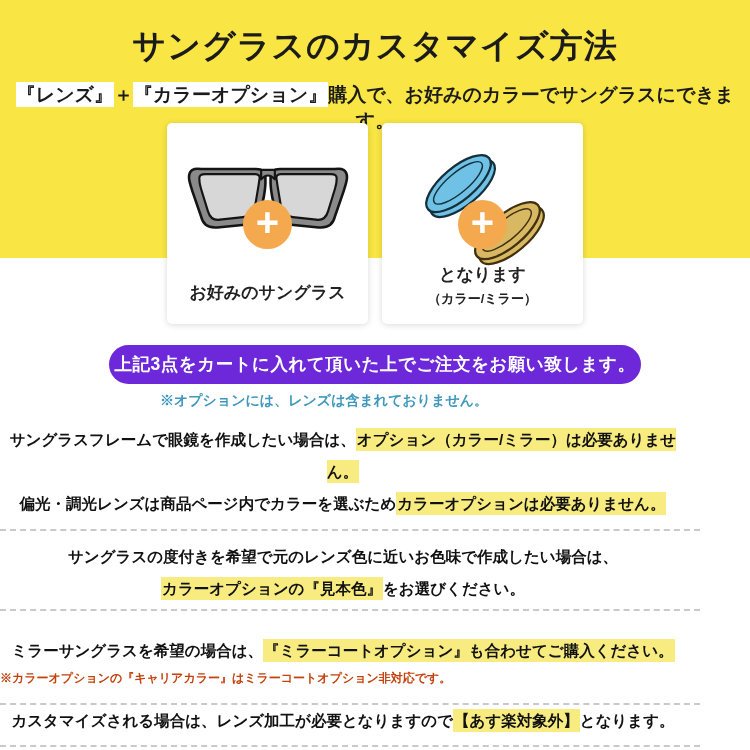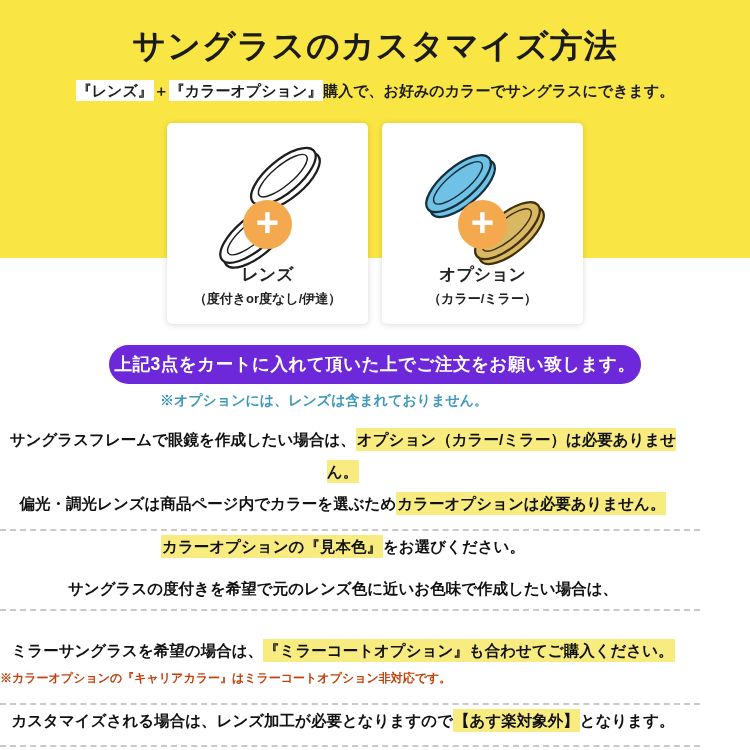--- a/index.html
+++ b/index.html
@@ -3,21 +3,21 @@
 <meta charset="utf-8">
 <style>
   * { margin:0; padding:0; box-sizing:border-box; }
   html,body { background:#ffffff; }
   body { font-family:"Liberation Sans", sans-serif; font-weight:bold; color:#1c1c1c; }
   .canvas { position:relative; width:750px; height:750px; background:#ffffff; overflow:hidden; margin:0 auto; }
 
   
   .hero { position:absolute; top:0; left:0; width:750px; height:258px; background:#F9E543; }
   .hero h1 { padding-top:24px; text-align:center; font-size:33px; font-weight:900; letter-spacing:1px; color:#1b1b1b; }
-  .subtitle { margin-top:13px; text-align:center; font-size:15px; font-weight:bold; color:#1b1b1b; }
+  .subtitle { margin-top:13px; text-align:center; font-size:19px; font-weight:bold; color:#1b1b1b; }
   .hl-white { background:#ffffff; padding:2px 1px; }
 
   
   .boxes { position:absolute; top:123px; left:0; width:750px; display:flex; justify-content:center; gap:14px; }
   .box { position:relative; width:201px; height:201px; background:#ffffff; border-radius:5px;
          box-shadow:0 1px 6px rgba(0,0,0,0.15); display:flex; flex-direction:column; align-items:center; }
   .box-label { position:absolute; bottom:20px; width:100%; text-align:center; font-size:17px; font-weight:bold; color:#222; }
   .box-label.raised { bottom:38px; }
   .box-sublabel { position:absolute; bottom:16px; width:100%; text-align:center; font-size:13px; font-weight:bold; color:#222; }
   .ill-sunglasses { margin-top:34px; }
@@ -55,71 +55,69 @@
 
 <div class="canvas">
 
   <div class="hero">
     <h1>サングラスのカスタマイズ方法</h1>
     <p class="subtitle"><span class="hl-white">『レンズ』</span><span>＋</span><span class="hl-white">『カラーオプション』</span><span>購入で、お好みのカラーでサングラスにできます。</span></p>
   </div>
 
   <div class="boxes">
 
-
     <div class="box">
-      <svg class="ill-lenses" width="172" height="145" viewBox="0 0 190 160">
-        <g transform="rotate(-40 112 50)" stroke="#1d1d1d" fill="#ffffff">
-          <ellipse cx="112" cy="57" rx="44" ry="18" stroke-width="2.5"></ellipse>
-          <ellipse cx="112" cy="50" rx="44" ry="18" stroke-width="2.5"></ellipse>
-          <ellipse cx="112" cy="49" rx="34" ry="11" stroke-width="1.6" fill="none"></ellipse>
-        </g>
-        <g transform="rotate(-40 78 114)" stroke="#1d1d1d" fill="#ffffff">
-          <ellipse cx="78" cy="121" rx="44" ry="18" stroke-width="2.5"></ellipse>
-          <ellipse cx="78" cy="114" rx="44" ry="18" stroke-width="2.5"></ellipse>
-          <ellipse cx="78" cy="113" rx="34" ry="11" stroke-width="1.6" fill="none"></ellipse>
+      <svg class="ill-sunglasses" width="172" height="79" viewBox="0 0 200 92">
+        <g stroke="#141414" stroke-linejoin="round">
+          <path d="M8,24 C8,15 13,13 22,14 L86,14 C94,14 97,17 97,24 L97,30 C97,36 96,41 95,47 L91,64 C89,74 83,78 73,79 L41,82 C30,83 24,78 22,69 L12,40 C9,31 8,28 8,24 Z" fill="#8A8A8A" stroke-width="3"></path>
+          <path d="M20,25 C20,21 22,20 27,20 L85,20 C89,20 91,22 90,26 L89,33 L85,57 C84,66 79,69 71,70 L44,73 C37,74 32,70 30,63 L22,37 C20,31 20,28 20,25 Z" fill="#D7D7D7" stroke-width="2.5"></path>
+          <g transform="translate(200,0) scale(-1,1)">
+            <path d="M8,24 C8,15 13,13 22,14 L86,14 C94,14 97,17 97,24 L97,30 C97,36 96,41 95,47 L91,64 C89,74 83,78 73,79 L41,82 C30,83 24,78 22,69 L12,40 C9,31 8,28 8,24 Z" fill="#8A8A8A" stroke-width="3"></path>
+            <path d="M20,25 C20,21 22,20 27,20 L85,20 C89,20 91,22 90,26 L89,33 L85,57 C84,66 79,69 71,70 L44,73 C37,74 32,70 30,63 L22,37 C20,31 20,28 20,25 Z" fill="#D7D7D7" stroke-width="2.5"></path>
+          </g>
+          <path d="M92,15 L108,15 L108,26 C103,20 97,20 92,26 Z" fill="#8A8A8A" stroke-width="2.5"></path>
         </g>
       </svg>
-      <div class="box-label raised">レンズ</div>
-      <div class="box-sublabel">（度付きor度なし/伊達）</div>
+      <div class="box-label">お好みのサングラス</div>
     </div>
+
 
     <div class="box">
       <svg class="ill-lenses" width="172" height="145" viewBox="0 0 190 160">
         <g transform="rotate(-40 68 58)" stroke="#14303c" fill="#6FC2E5">
           <ellipse cx="68" cy="65" rx="44" ry="18" stroke-width="2.5"></ellipse>
           <ellipse cx="68" cy="58" rx="44" ry="18" stroke-width="2.5"></ellipse>
           <ellipse cx="68" cy="57" rx="34" ry="11" stroke-width="1.6" fill="none"></ellipse>
         </g>
         <g transform="rotate(-40 122 110)" stroke="#40300d" fill="#D9B863">
           <ellipse cx="122" cy="117" rx="44" ry="18" stroke-width="2.5"></ellipse>
           <ellipse cx="122" cy="110" rx="44" ry="18" stroke-width="2.5"></ellipse>
           <ellipse cx="122" cy="109" rx="34" ry="11" stroke-width="1.6" fill="none"></ellipse>
         </g>
       </svg>
-      <div class="box-label raised">オプション</div>
+      <div class="box-label raised">となります</div>
       <div class="box-sublabel">（カラー/ミラー）</div>
     </div>
   </div>
 
   <div class="plus plus1">+</div>
   <div class="plus plus2">+</div>
 
   <div class="pill">上記3点をカートに入れて頂いた上でご注文をお願い致します。</div>
   <div class="pill-note">※オプションには、レンズは含まれておりません。</div>
 
   <div class="paras">
 
     <div class="line"><span>サングラスフレームで眼鏡を作成したい場合は、</span><span class="hl">オプション（カラー/ミラー）は必要ありません。</span></div>
     <div class="line"><span>偏光・調光レンズは商品ページ内でカラーを選ぶため</span><span class="hl">カラーオプションは必要ありません。</span></div>
 
     <div class="divider mt9"></div>
 
+    <div class="line mt10">サングラスの度付きを希望で元のレンズ色に近いお色味で作成したい場合は、</div>
     <div class="line"><span class="hl">カラーオプションの『見本色』</span><span>をお選びください。</span></div>
-    <div class="line mt10">サングラスの度付きを希望で元のレンズ色に近いお色味で作成したい場合は、</div>
 
     <div class="divider mt4"></div>
 
     <div class="line mt12"><span>ミラーサングラスを希望の場合は、</span><span class="hl">『ミラーコートオプション』も合わせてご購入ください。</span></div>
     <div class="line-small">※カラーオプションの『キャリアカラー』はミラーコートオプション非対応です。</div>
 
     <div class="divider mt14"></div>
 
     <div class="line mt16"><span>カスタマイズされる場合は、レンズ加工が必要となりますので</span><span class="hl">【あす楽対象外】</span><span>となります。</span></div>
 

